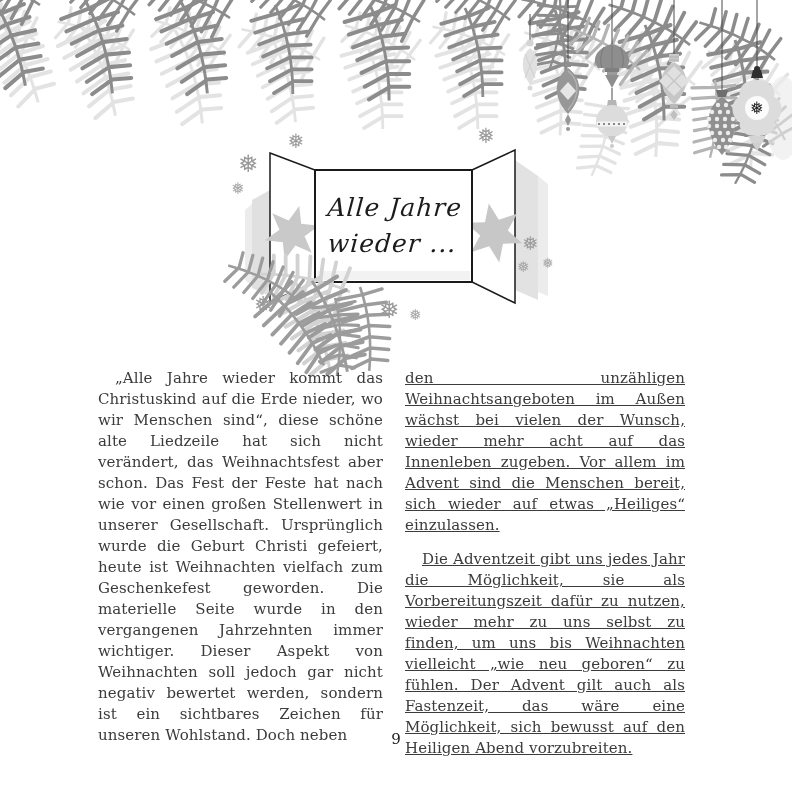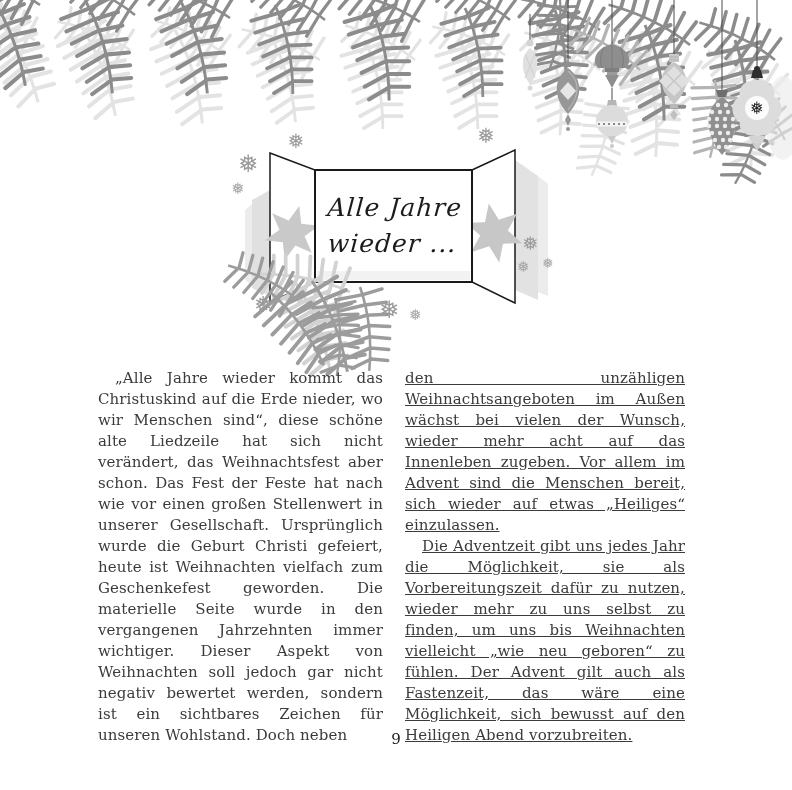--- a/index.html
+++ b/index.html
@@ -10,21 +10,21 @@
   .win-text{position:absolute;left:315px;top:170px;width:157px;height:112px;
     display:flex;flex-direction:column;align-items:center;justify-content:center;
     font-style:italic;font-size:25px;line-height:1.45;color:#1c1c1c;
     transform:skewX(-4deg);letter-spacing:1px;}
   .col{position:absolute;top:368px;font-size:15px;line-height:21px;color:#3b3b3b;
        text-align:justify;letter-spacing:0.1px;}
   .col-left{left:98px;width:285px;}
   .col-right{left:405px;width:280px;text-decoration:underline;}
   .col p{margin:0;}
   .indent{text-indent:17px;}
-  .col-right .p2{}
+  .col-right .p2{margin-top:13px;}
   .page-num{position:absolute;left:0;top:730px;width:792px;text-align:center;
        font-size:15px;color:#222;}
 </style>
 </head>
 <body>
 
 <div class="page">
 
   <svg class="deco" viewBox="0 0 792 790">
     <defs>

